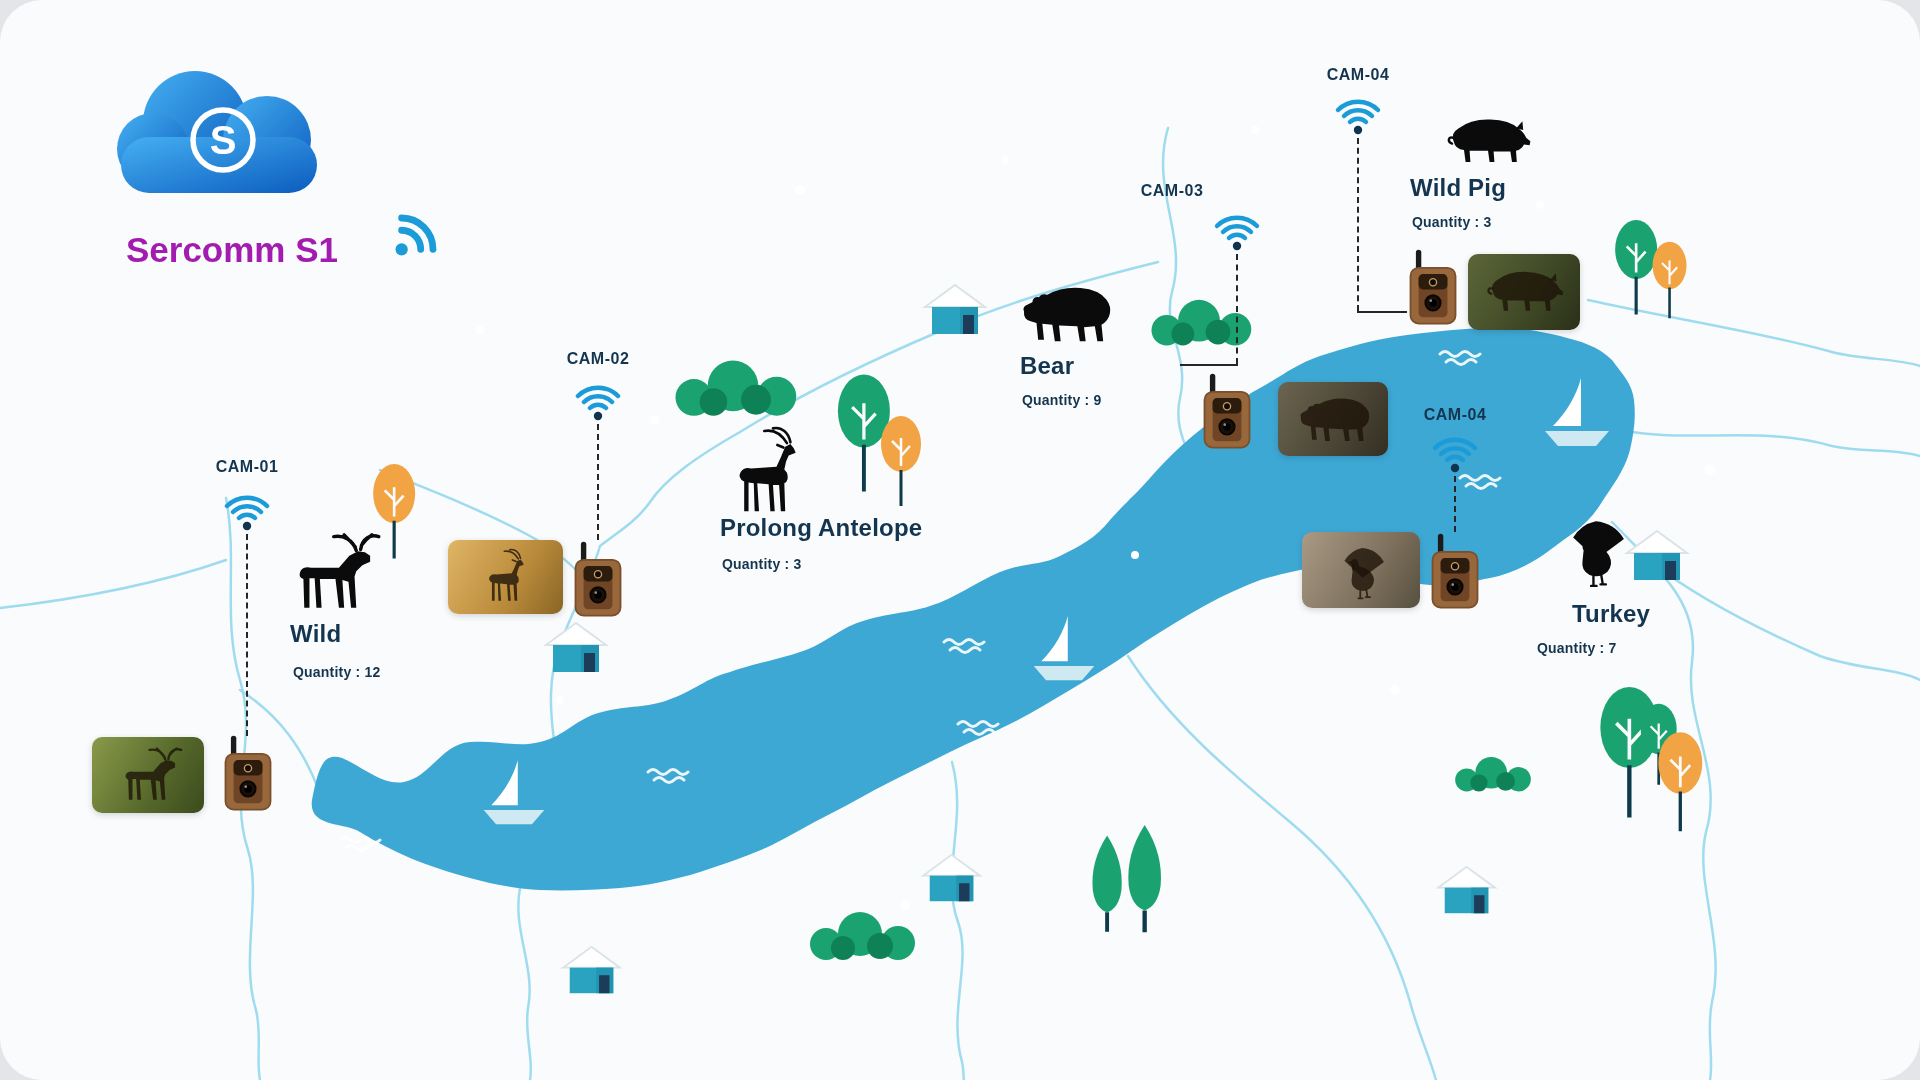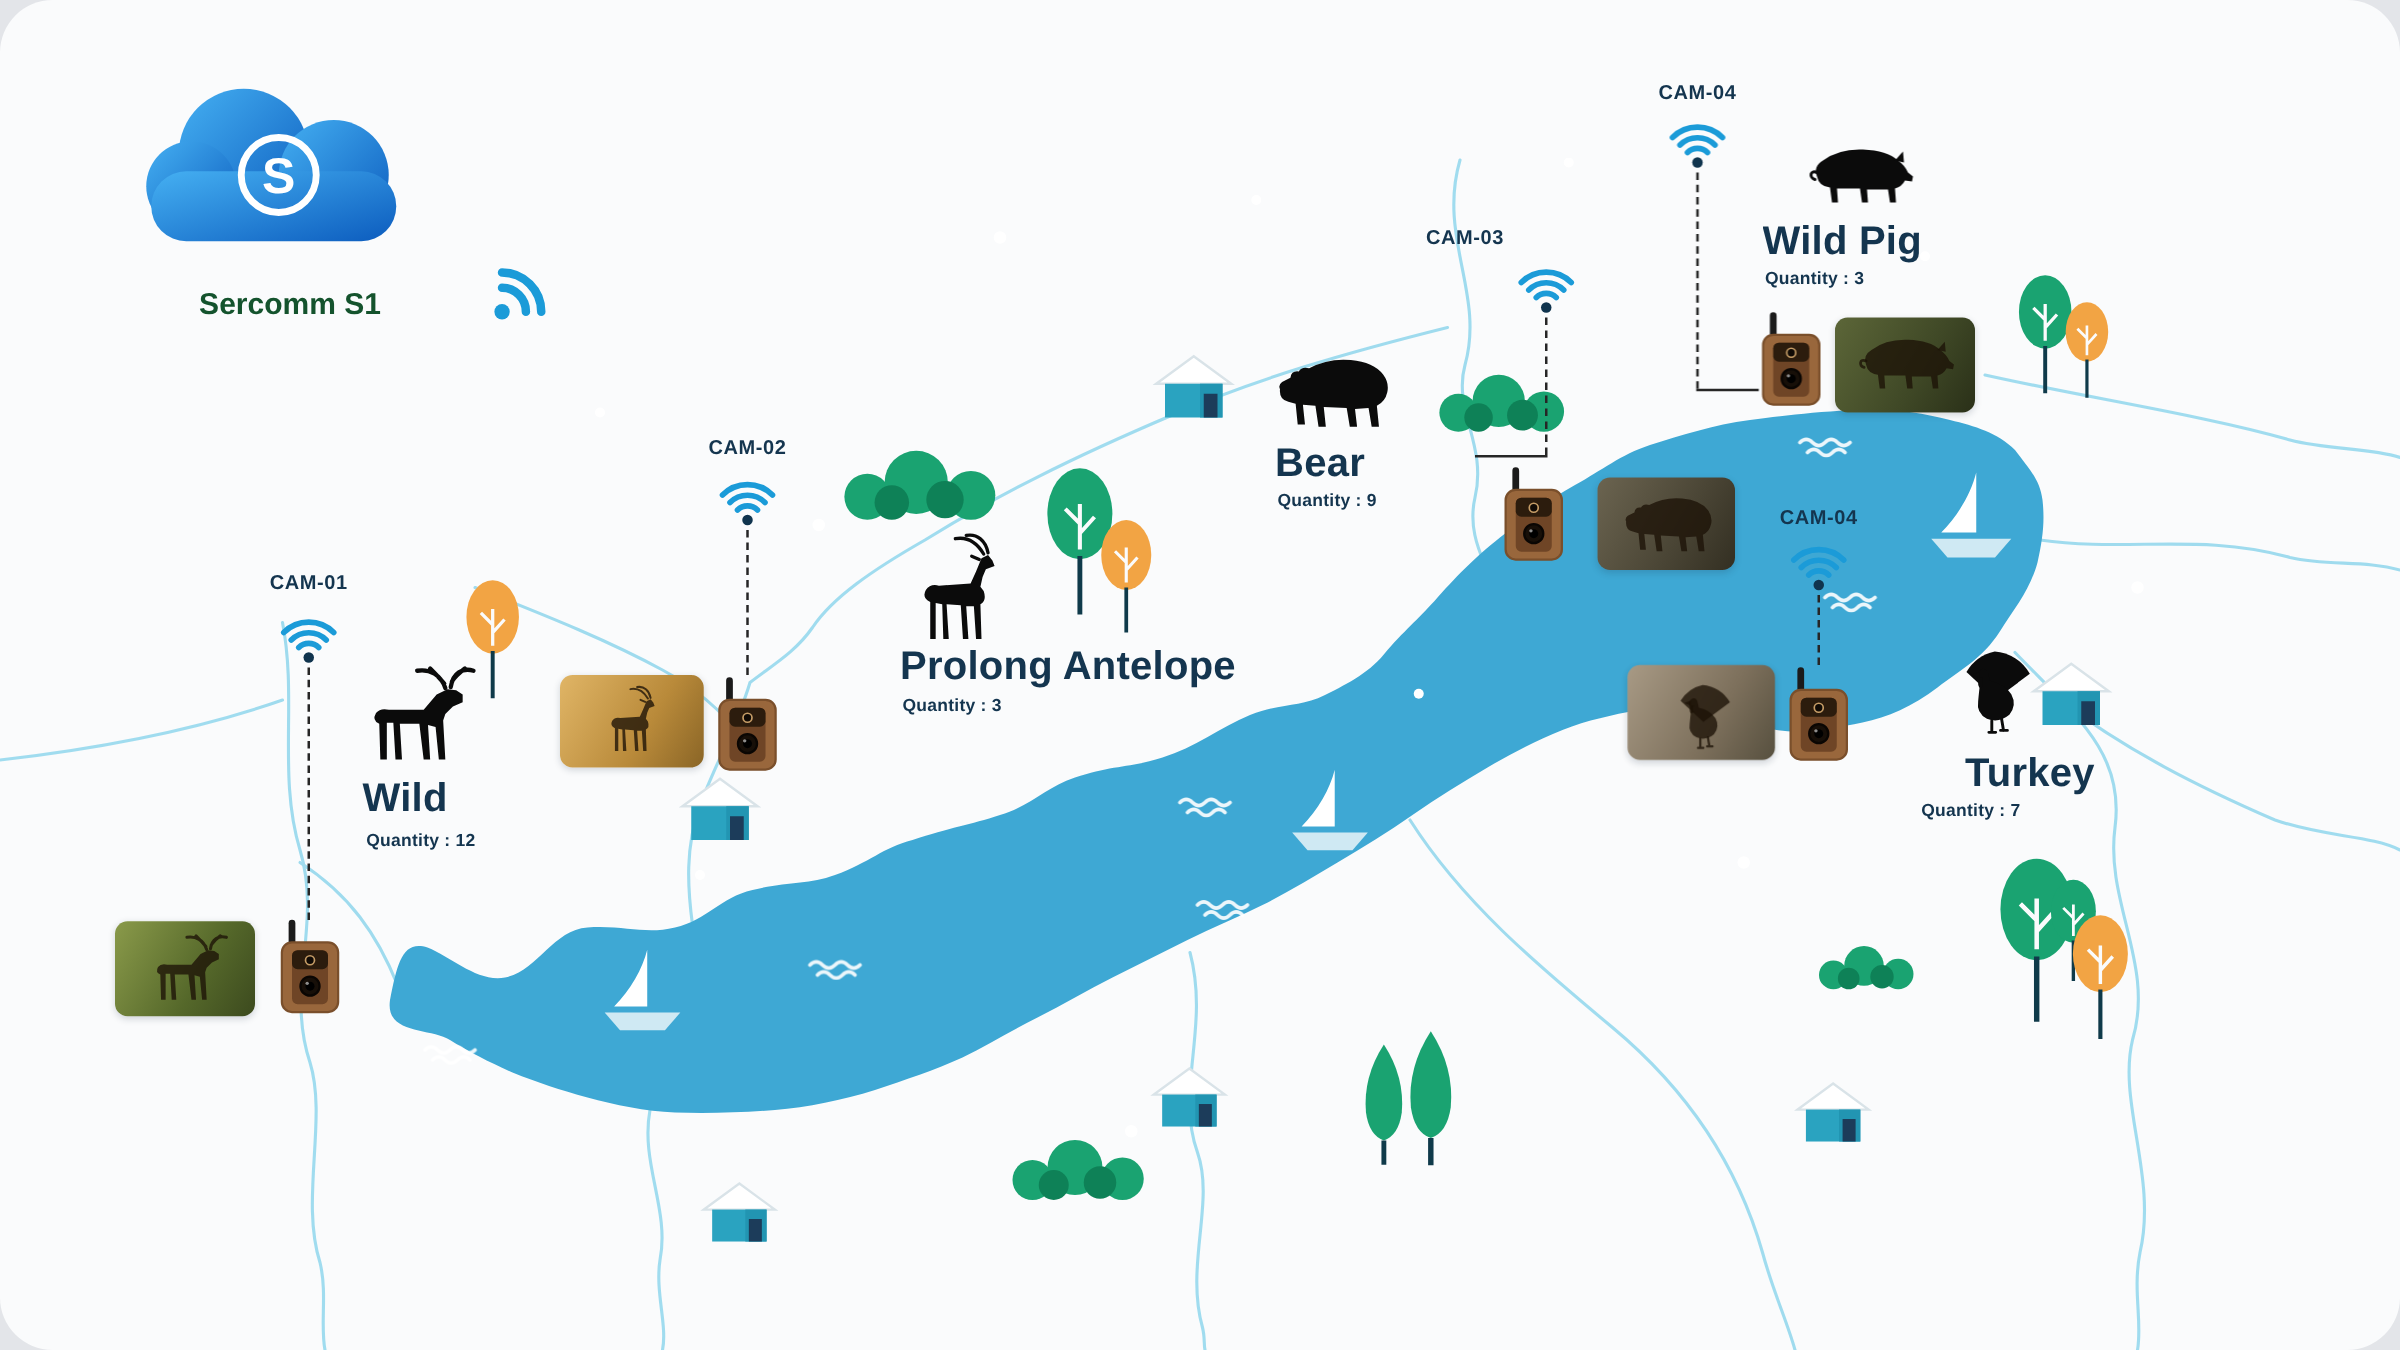--- a/index.html
+++ b/index.html
@@ -24,26 +24,26 @@
     box-shadow:0 2px 6px rgba(20,40,60,.18);
   }
   .photo svg{width:72%;height:80%;color:rgba(28,18,6,.78);}
   .photo-deer{background:linear-gradient(120deg,#8a9a4a,#55682a 60%,#3c4a1e);}
   .photo-antelope{background:linear-gradient(120deg,#e0b566,#b98a3a 60%,#8a6526);}
   .photo-bear{background:linear-gradient(120deg,#6b6450,#4a4535 60%,#332f22);}
   .photo-pig{background:linear-gradient(120deg,#5c6638,#3f4826 60%,#2a3018);}
   .photo-turkey{background:linear-gradient(120deg,#a89a85,#7d705c 60%,#57503f);}
   .sil{position:absolute;display:block;color:#0b0b0b;}
   .animal-name{
-    position:absolute;font-size:32px;font-weight:800;color:#14354f;white-space:nowrap;letter-spacing:.2px;
+    position:absolute;font-size:24px;font-weight:800;color:#14354f;white-space:nowrap;letter-spacing:.2px;
   }
   .animal-qty{position:absolute;font-size:14px;font-weight:600;color:#14354f;white-space:nowrap;letter-spacing:.2px;}
   .brand-name{
     position:absolute;transform:translateX(-50%);
-    font-size:24px;font-weight:700;color:#14532d;white-space:nowrap;
+    font-size:35px;font-weight:700;color:#a21caf;white-space:nowrap;
   }
 </style>
 </head>
 <body>
 
 <div class="canvas">
 
   <svg class="scenery" viewBox="0 0 1920 1080">
     <defs>
       <symbol id="sym-wifi" viewBox="0 0 48 44">

